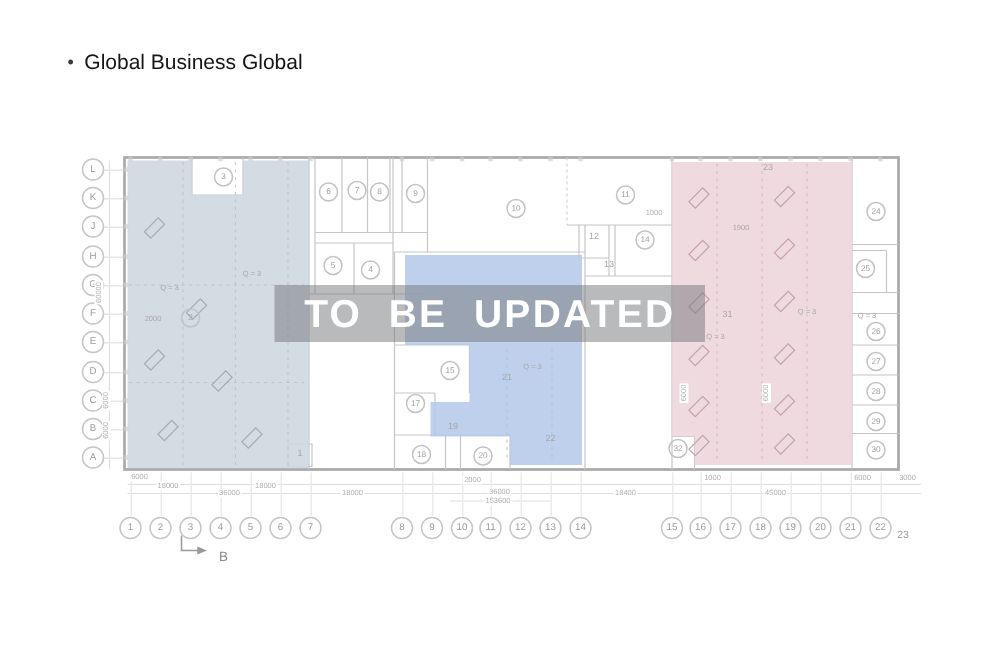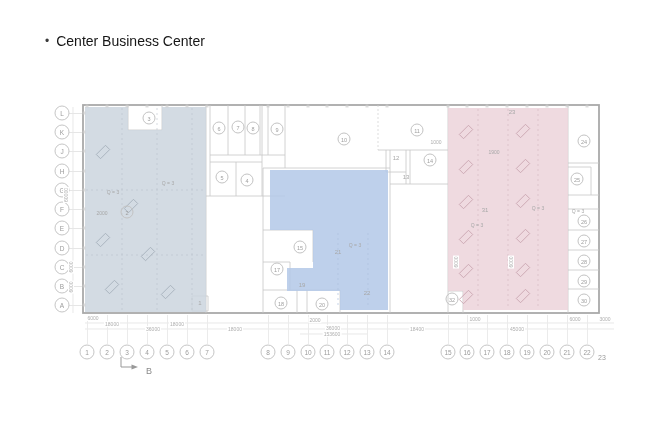--- a/index.html
+++ b/index.html
@@ -29,21 +29,21 @@
   .banner span{font-size:26px;font-weight:800;color:#ffffff;letter-spacing:1.5px;
                word-spacing:9px;}
 </style>
 </head>
 <body>
 
 <div class="canvas">
 
   <div class="header">
     <span class="bullet">•</span>
-    <span>Center Business Center</span>
+    <span>Global Business Global</span>
   </div>
 
 
   <svg id="plan-svg" width="660" height="440" viewBox="0 0 660 440">
 
     <g>
       <rect x="83" y="105" width="516" height="208" fill="none" stroke="#a9a9a9" stroke-width="1.8"></rect>
       <path fill="none" stroke="#c6c6c6" stroke-width="0.8" d="
         M206,105 V313 M210,105 V196 M228,105 V155 M245,105 V155 M260,105 V155
         M268,105 V155 M285,105 V168 M210,155 H285 M210,162 H262 M236,162 V196
@@ -257,14 +257,17 @@
       <span class="dim" style="left: 575px; top: 319px;">6000</span>
       <span class="dim" style="left: 605px; top: 319px;">3000</span>
       <span class="dim" style="left: 436px; top: 142px;">1000</span>
       <span class="dim" style="left: 66px; top: 195px; transform: translate(-50%, -50%) rotate(-90deg);">60000</span>
       <span class="dim" style="left: 71px; top: 267px; transform: translate(-50%, -50%) rotate(-90deg);">6000</span>
       <span class="dim" style="left: 71px; top: 287px; transform: translate(-50%, -50%) rotate(-90deg);">6000</span>
       <span class="dim" style="left: 456px; top: 262px; transform: translate(-50%, -50%) rotate(-90deg);">6000</span>
       <span class="dim" style="left: 511px; top: 262px; transform: translate(-50%, -50%) rotate(-90deg);">6000</span>
     </div>
 
+  <div class="banner" style="background: rgba(115, 117, 122, 0.5);">
+    <span style="color: rgb(255, 255, 255);">TO BE UPDATED</span>
+  </div>
 
 </div>
 
 </body></html>

